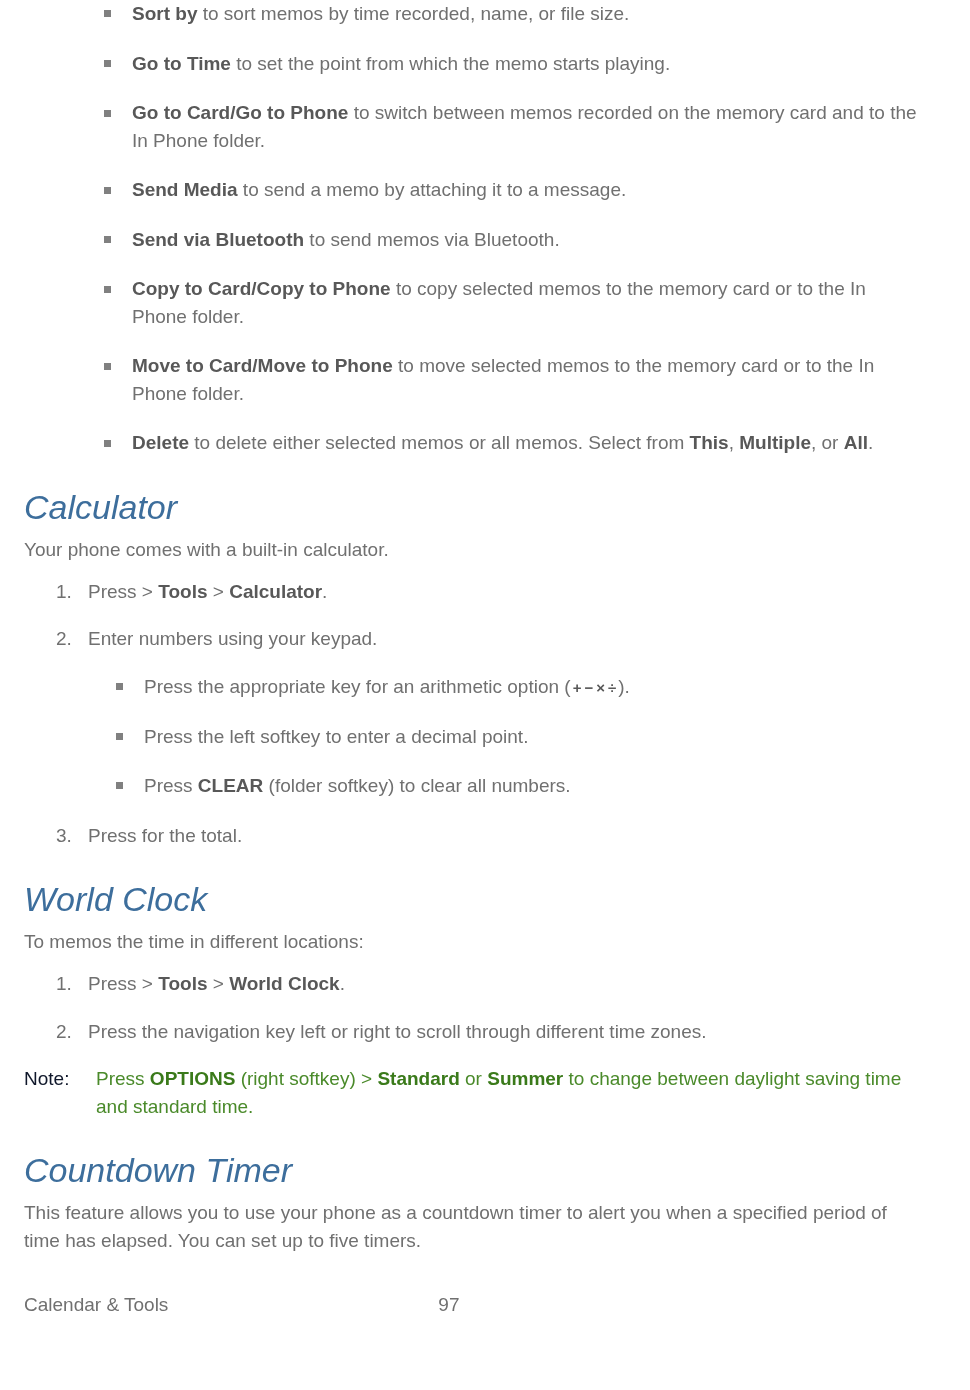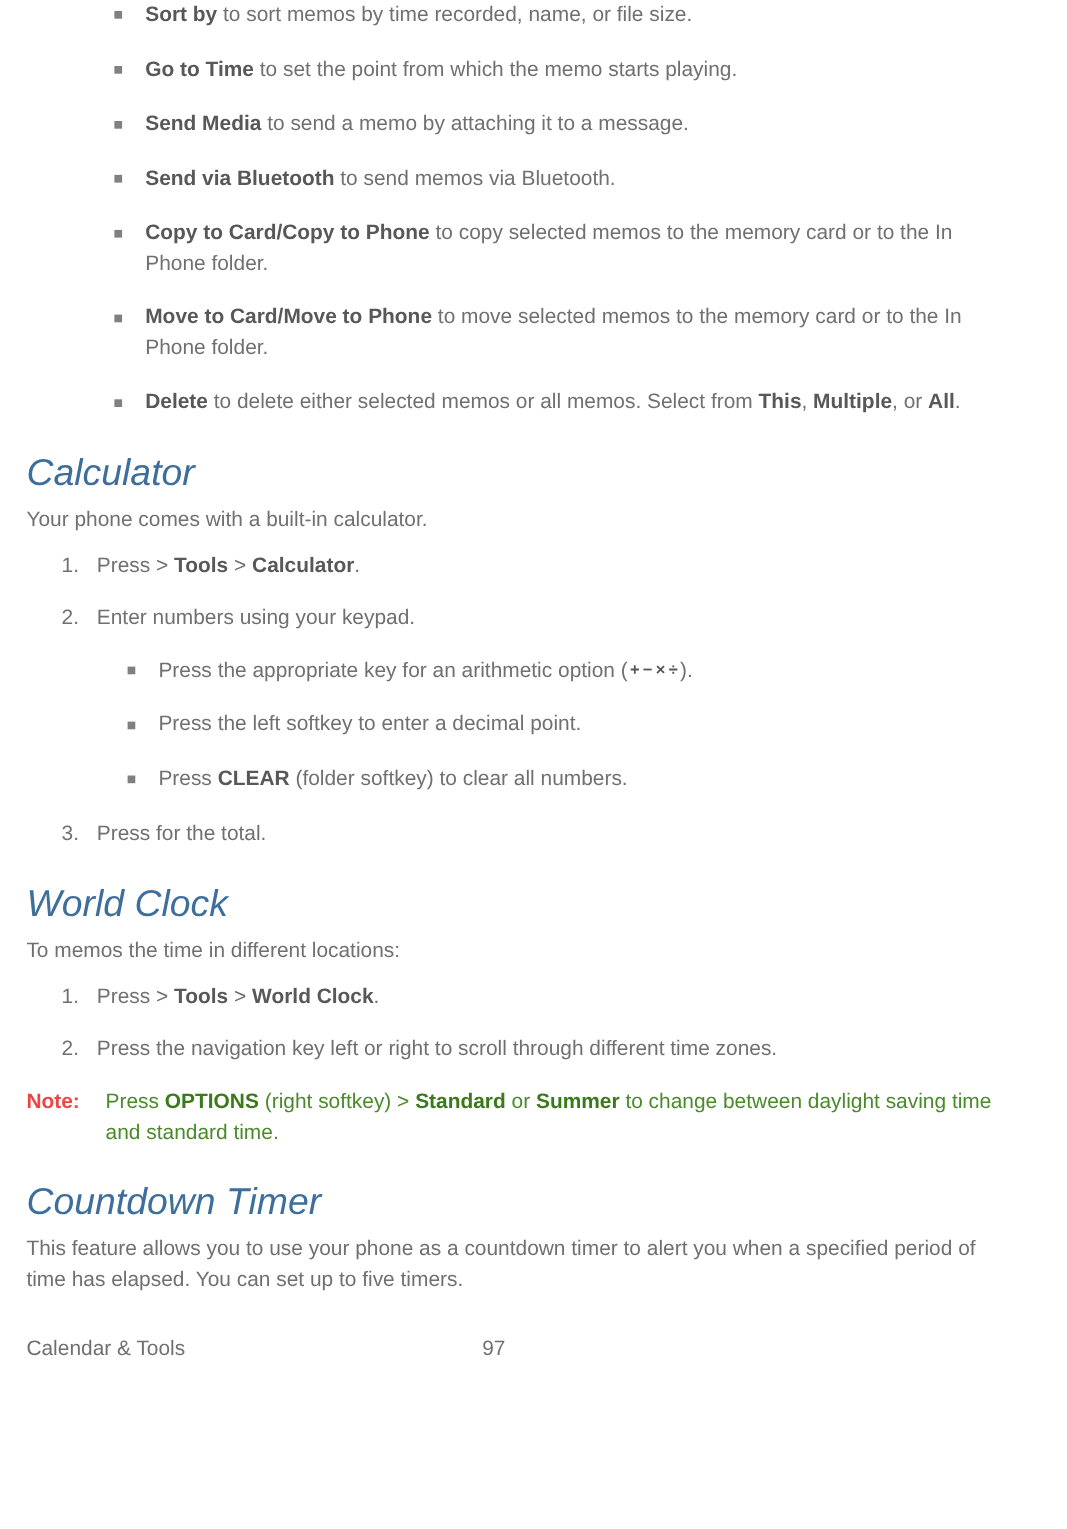--- a/index.html
+++ b/index.html
@@ -69,22 +69,22 @@
   }
   .intro {
     margin: 0 0 14px 0;
   }
   .note-row {
     display: flex;
     gap: 14px;
     margin: 8px 0 10px 0;
   }
   .note-label {
-    color: #ef4444;
-    font-weight: bold;
+    color: #0f172a;
+    font-weight: normal;
     flex: 0 0 58px;
   }
   .note-body {
     color: #4a8a2a;
     flex: 1;
   }
   .note-body .b { color: #3a7a1a; }
   .footer {
     display: flex;
     justify-content: flex-start;
@@ -110,20 +110,23 @@
 <body>
 
 <div class="page">
 
   <ul class="sq">
     <li>
       <span class="b">Sort by</span><span> to sort memos by time recorded, name, or file size.</span>
     </li>
     <li>
       <span class="b">Go to Time</span><span> to set the point from which the memo starts playing.</span>
+    </li>
+    <li>
+      <span class="b">Go to Card/Go to Phone</span><span> to switch between memos recorded on the memory card and to the In Phone folder.</span>
     </li>
     <li>
       <span class="b">Send Media</span><span> to send a memo by attaching it to a message.</span>
     </li>
     <li>
       <span class="b">Send via Bluetooth</span><span> to send memos via Bluetooth.</span>
     </li>
     <li>
       <span class="b">Copy to Card/Copy to Phone</span><span> to copy selected memos to the memory card or to the In Phone folder.</span>
     </li>

